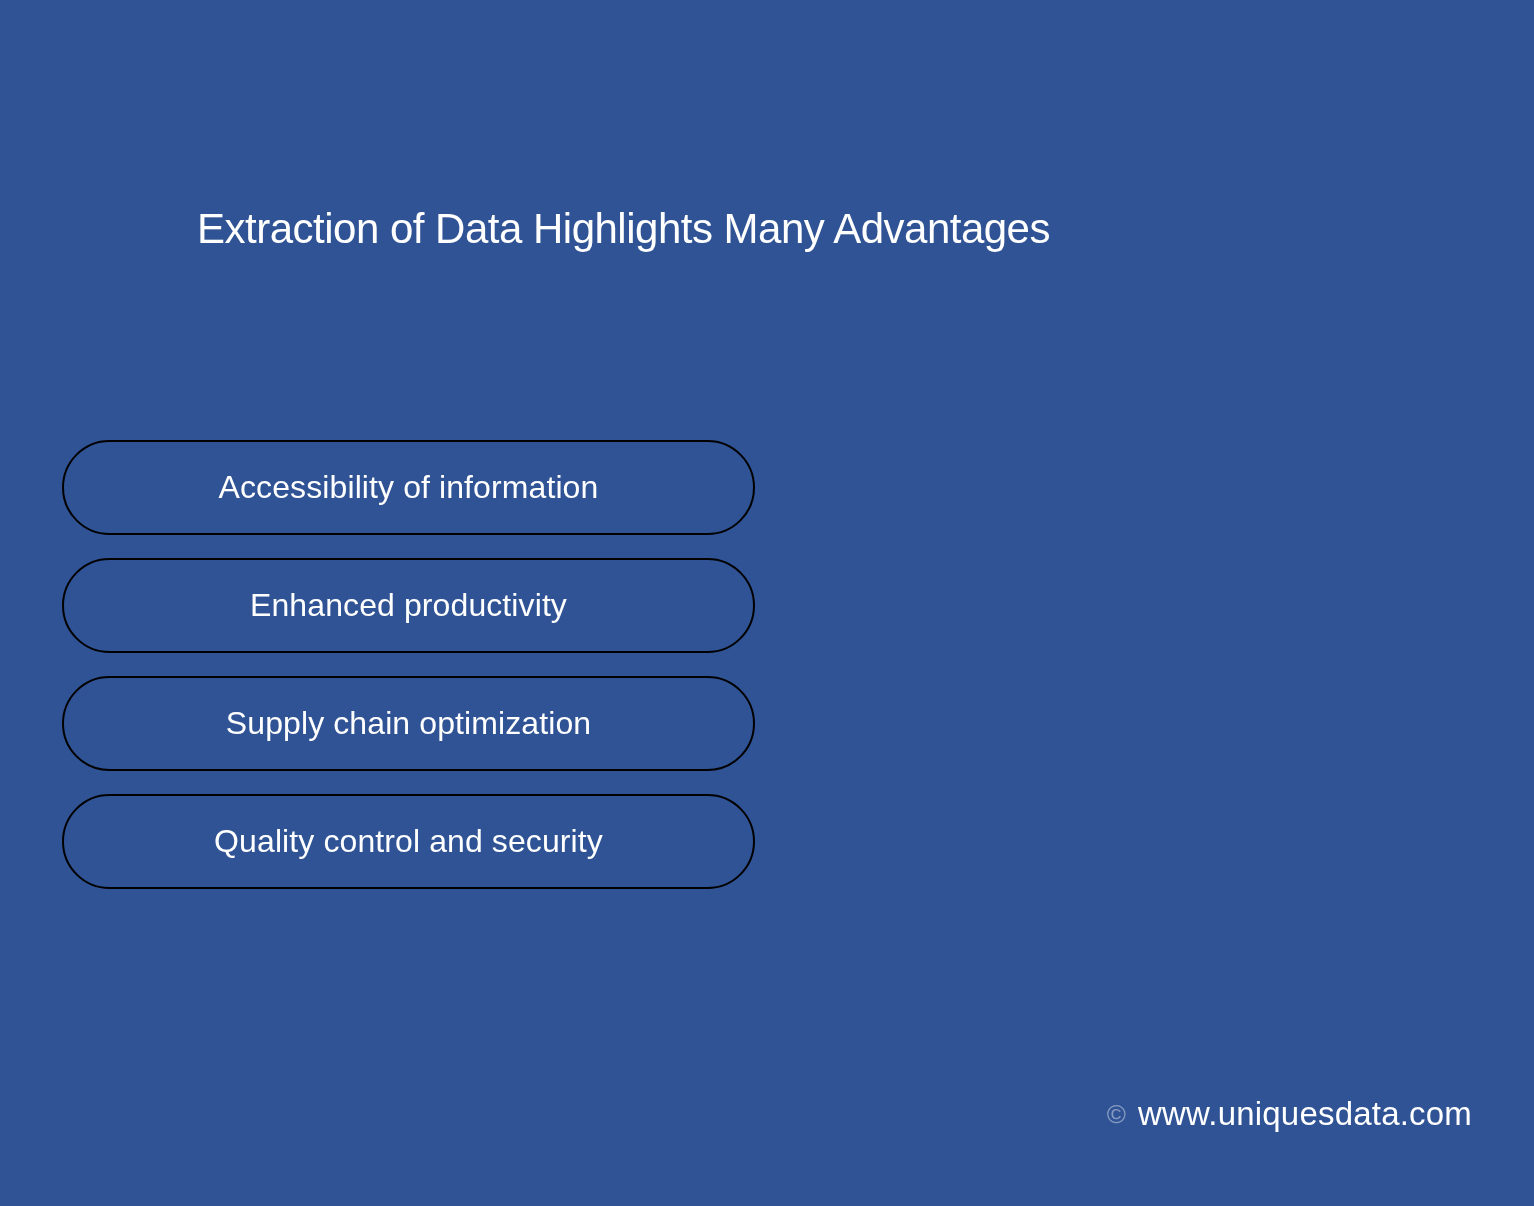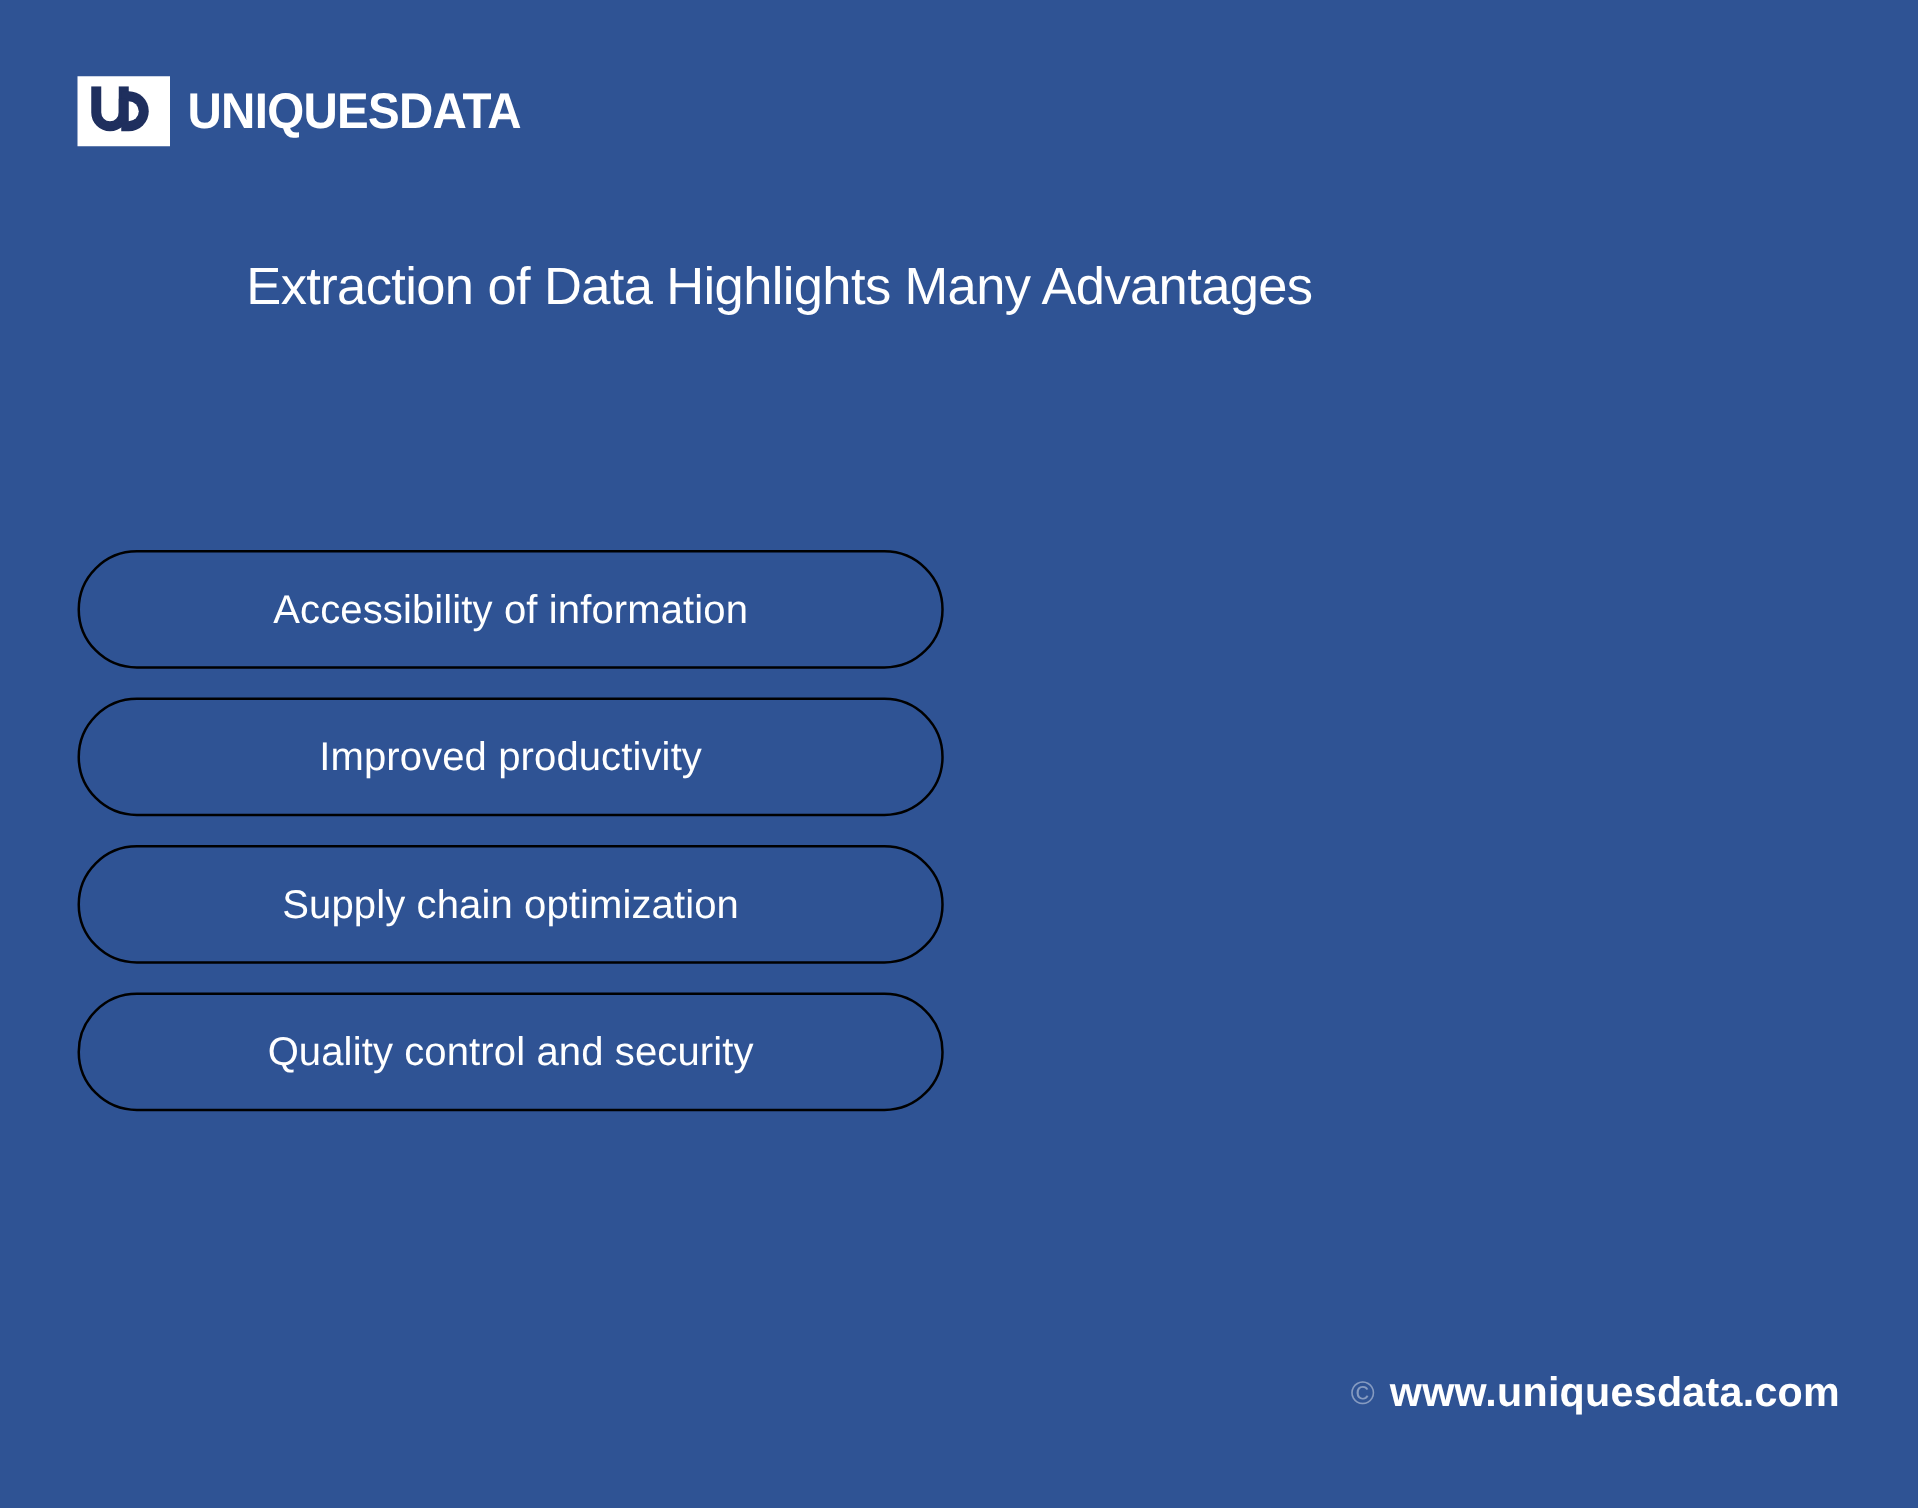--- a/index.html
+++ b/index.html
@@ -113,53 +113,40 @@
     gap: 12px;
   }
   .copyright-icon {
     color: rgba(255,255,255,0.42);
     font-size: 26px;
     line-height: 1;
   }
   .footer-url {
     color: #ffffff;
     font-size: 33px;
-    font-weight: 700;
+    font-weight: 400;
     letter-spacing: 0.2px;
     line-height: 1;
     white-space: nowrap;
   }
 </style>
 </head>
 <body>
 
 <div class="poster">
 
-  <div class="brand">
-    <div class="logo-mark">
-      <svg width="56" height="40" viewBox="0 0 56 40" aria-hidden="true">
-
-        <path d="M6 4 L6 21 A11 11 0 0 0 28 21 L28 4" fill="none" stroke="#1f2f5e" stroke-width="8" stroke-linecap="square"></path>
-
-        <path d="M26 4 L32 4 A16 16 0 0 1 32 36 L26 36 Z" fill="#1f2f5e"></path>
-        <path d="M32 12 A8 8 0 0 1 32 28 Z" fill="#ffffff"></path>
-        <rect x="24" y="10" width="6" height="20" fill="#1f2f5e"></rect>
-      </svg>
-    </div>
-    <div class="brand-name">UNIQUESDATA</div>
-  </div>
 
   <h1 class="title">Extraction of Data Highlights Many Advantages</h1>
 
   <div class="pill-grid">
     <div class="pill">
       <span class="pill-label">Accessibility of information</span>
     </div>
     <div class="pill">
-      <span class="pill-label">Improved productivity</span>
+      <span class="pill-label">Enhanced productivity</span>
     </div>
     <div class="pill">
       <span class="pill-label">Supply chain optimization</span>
     </div>
     <div class="pill">
       <span class="pill-label">Quality control and security</span>
     </div>
 
   </div>
 

